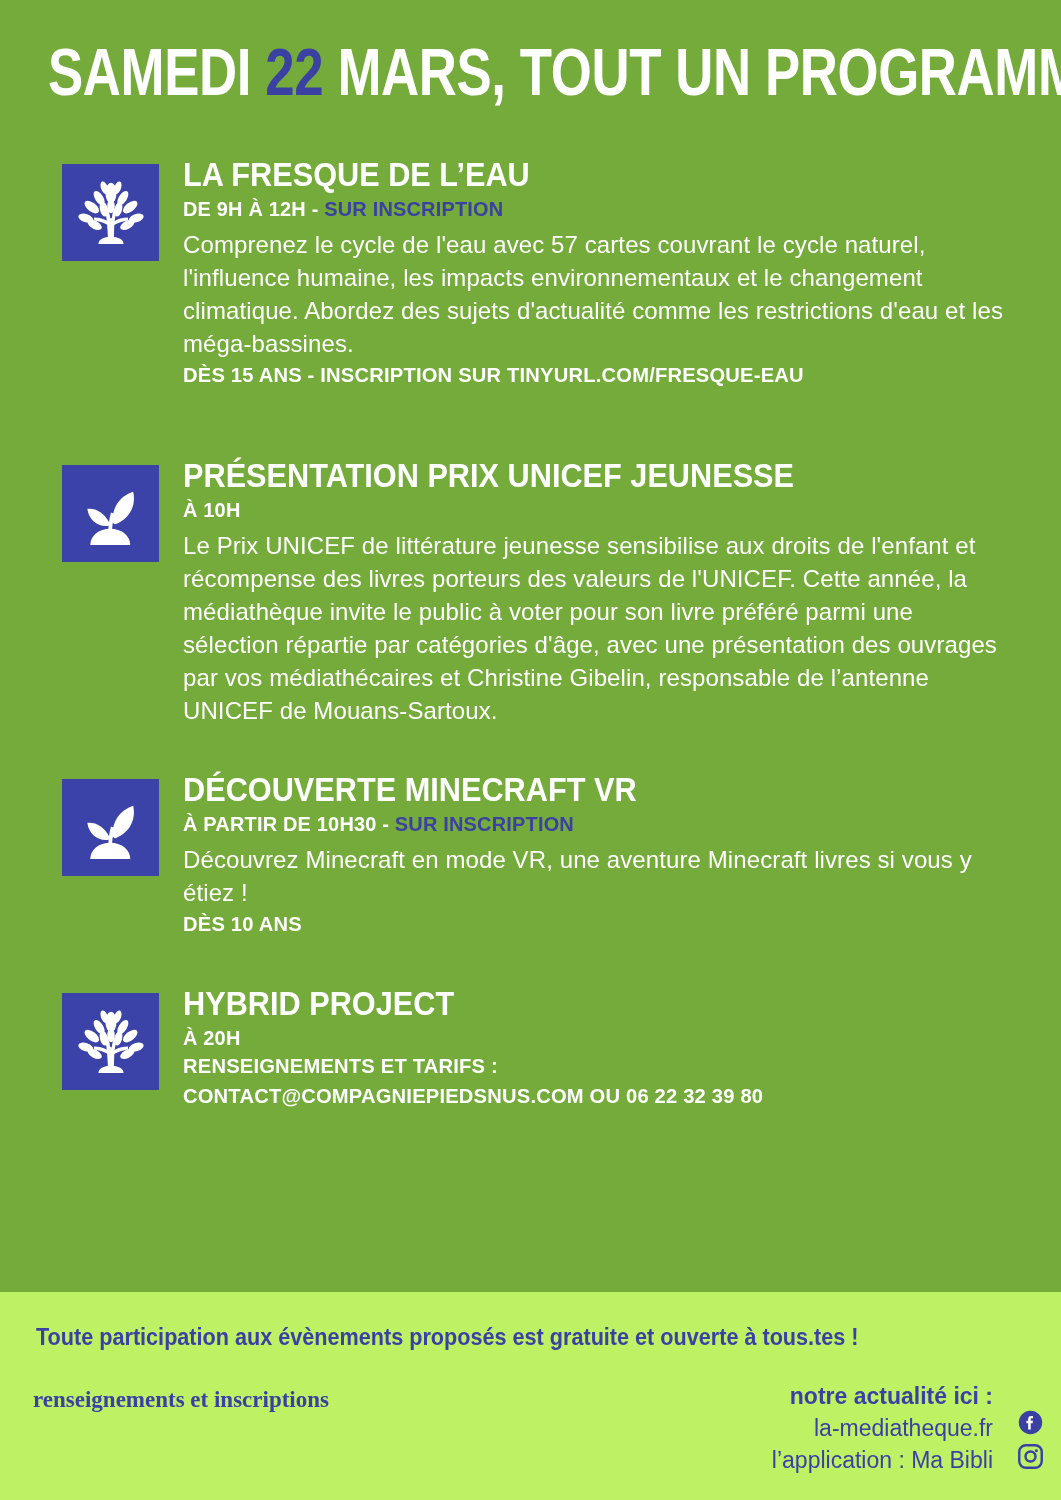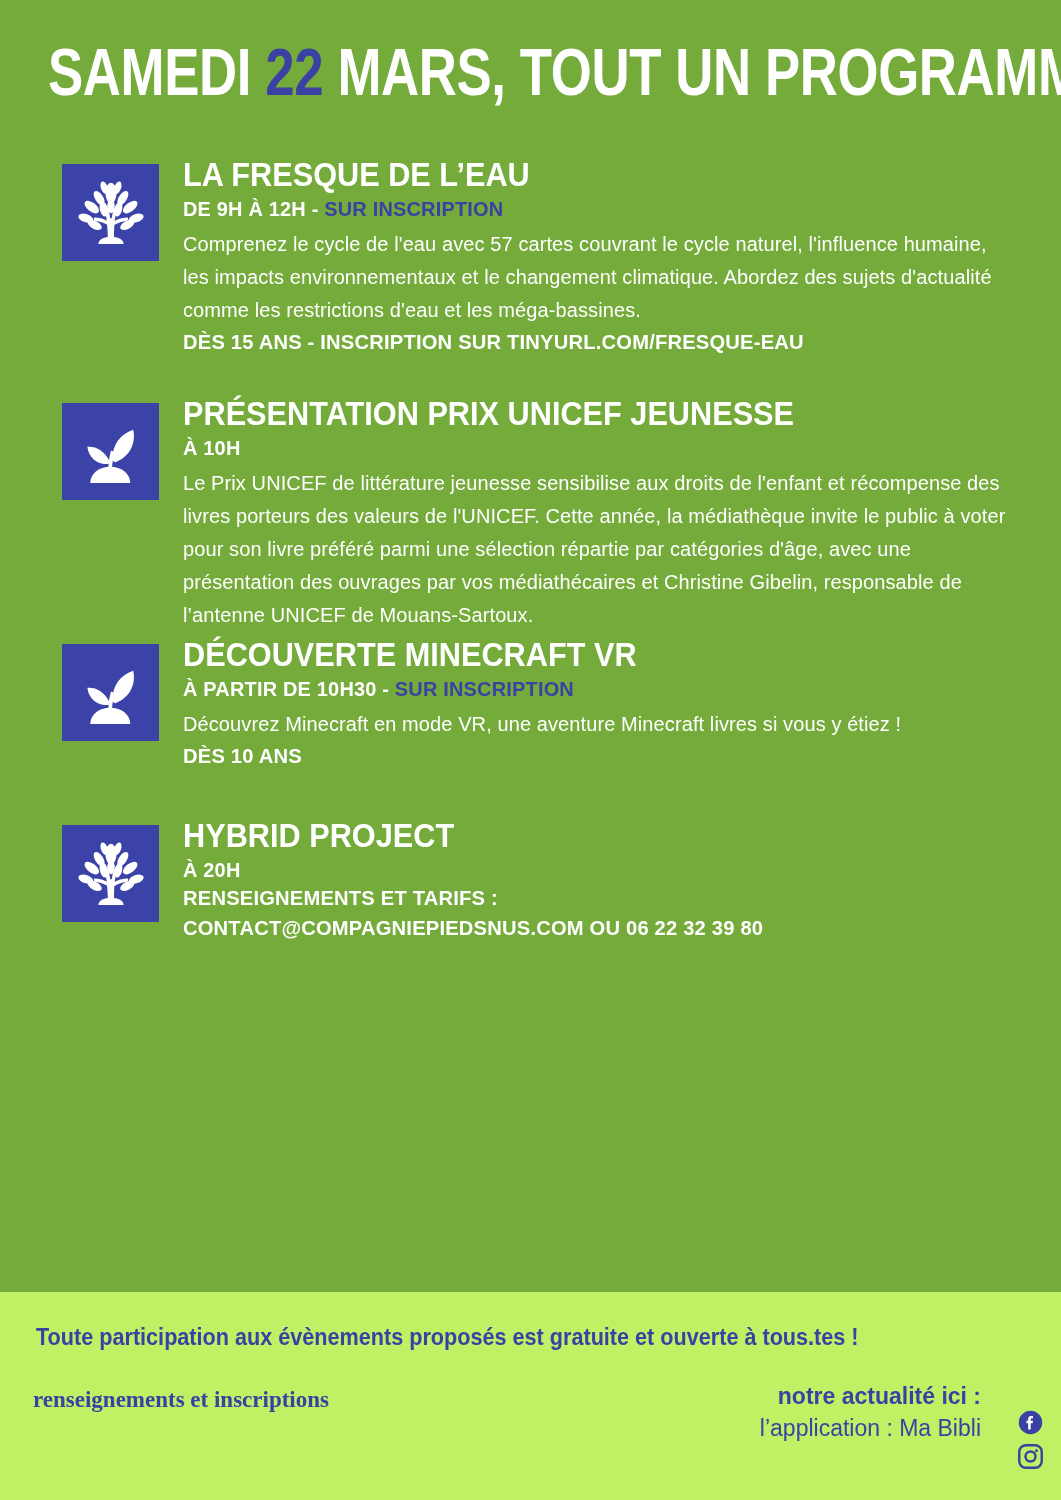--- a/index.html
+++ b/index.html
@@ -118,42 +118,42 @@
     color: #3b41a3;
   }
   .event-time-line .reg-sep {
     color: #ffffff;
   }
 
   .event-desc {
     color: #ffffff;
     font-family: "Liberation Sans", sans-serif;
     font-weight: 400;
-    font-size: 20px;
+    font-size: 24px;
     line-height: 33px;
     margin-top: 6px;
     letter-spacing: 0.1px;
   }
 
   .event-note {
     color: #ffffff;
     font-family: "Liberation Sans Narrow", "Liberation Sans", sans-serif;
     font-weight: 700;
     font-size: 21px;
     line-height: 30px;
     letter-spacing: 0.2px;
     transform: scaleX(0.96);
     transform-origin: left center;
     white-space: nowrap;
   }
 
   
   .event.e1 { margin-top: 0px; }
-  .event.e2 { margin-top: 34px; }
-  .event.e3 { }
+  .event.e2 { margin-top: 63px; }
+  .event.e3 { margin-top: 40px; }
   .event.e4 { margin-top: 42px; }
 
   
   .footer {
     position: absolute;
     left: 0;
     top: 1292px;
     width: 1061px;
     height: 208px;
     background: #bef264;
@@ -181,21 +181,21 @@
     font-family: Liberation Serif, serif;
     font-size: 23px;
     line-height: 32px;
   }
   .footer-left .fl-head {
     font-weight: 700;
   }
 
   .footer-right {
     position: absolute;
-    right: 80px;
+    right: 68px;
     top: 88px;
     text-align: right;
     color: #3b41a3;
     font-family: "Liberation Sans", sans-serif;
     font-size: 23px;
     line-height: 32px;
   }
   .footer-right .fr-head {
     font-weight: 700;
   }
@@ -355,20 +355,21 @@
   <div class="footer">
 
     <div class="footer-banner">Toute participation aux évènements proposés est gratuite et ouverte à tous.tes !</div>
 
     <div class="footer-left">
       <div class="fl-head">renseignements et inscriptions</div>
     </div>
 
     <div class="footer-right">
       <div class="fr-head">notre actualité ici :</div>
+      <div>la-mediatheque.fr</div>
       <div>l’application : Ma Bibli</div>
     </div>
 
     <div class="social-col">
       <a href="#">
         <svg viewBox="0 0 32 32" aria-hidden="true">
           <circle cx="16" cy="16" r="15" fill="#3b41a3"></circle>
           <path d="M19.2 10.6h-2.0c-0.5 0-0.9 0.4-0.9 1.0v2.0h2.9l-0.45 3.2h-2.45v8.0h-3.3v-8.0h-2.2v-3.2h2.2v-2.2c0-2.1 1.5-3.6 3.55-3.6h2.65z" fill="#ffffff"></path>
         </svg>
       </a>

